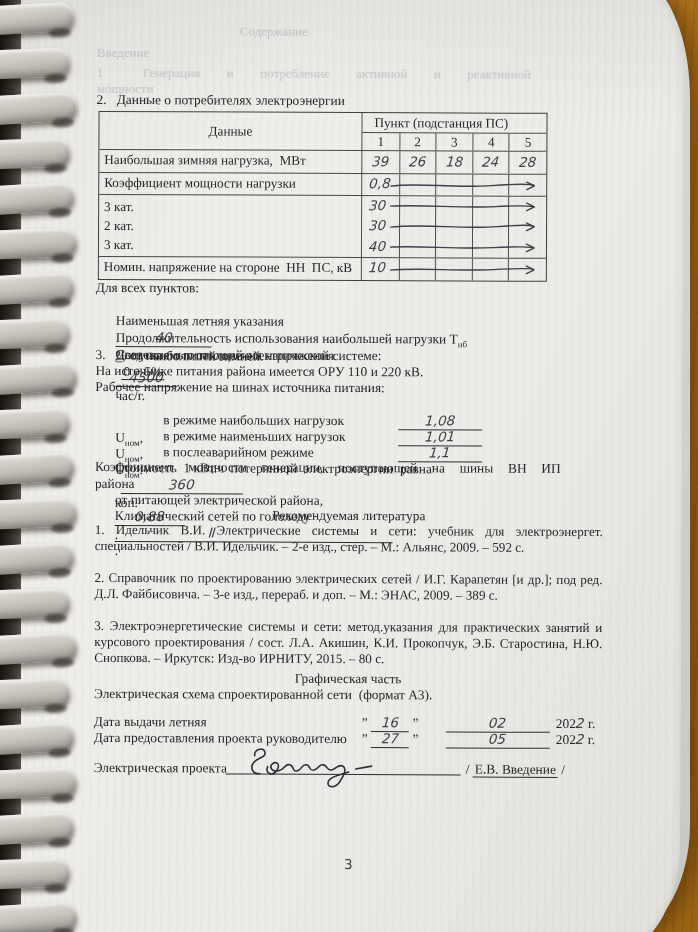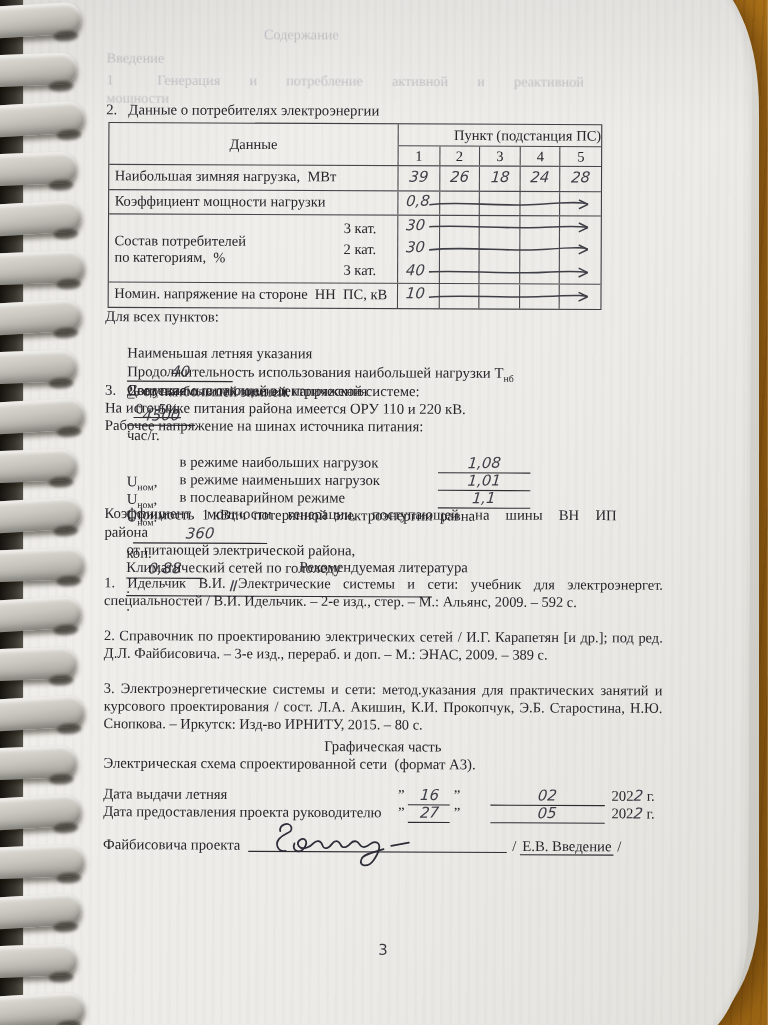--- a/index.html
+++ b/index.html
@@ -62,21 +62,21 @@
       font:13.2px/15px "Liberation Serif",serif;color:#26262b;}
   .trow{display:flex;border-top:1px solid #47474b;}
   .thead{display:flex;}
   .lblcell{width:263px;border-right:1px solid #47474b;padding:2px 5px;box-sizing:border-box;
       white-space:pre-wrap;}
   .valcell{flex:1;position:relative;}
   .vlines{background-image:linear-gradient(#4a4a4e,#4a4a4e),linear-gradient(#4a4a4e,#4a4a4e),
       linear-gradient(#4a4a4e,#4a4a4e),linear-gradient(#4a4a4e,#4a4a4e);
       background-size:1px 100%;background-repeat:no-repeat;
       background-position:20% 0,40% 0,60% 0,80% 0;}
-  .grouphdr{text-align:right;border-bottom:1px solid #47474b;padding:2px 0;}
+  .grouphdr{text-align:left;border-bottom:1px solid #47474b;padding:2px 12px;}
   .numrow{display:flex;}
   .numrow div{flex:1;text-align:center;padding:1px 0;}
   .fivevals{display:flex;align-items:center;height:100%;}
   .fivevals span{flex:1;text-align:center;}
   .arrline{position:absolute;left:14%;right:2%;top:50%;height:12px;margin-top:-6px;}
   .subrow{position:relative;height:20px;}
   .catcol{display:flex;justify-content:space-between;align-items:stretch;}
   .cats{display:flex;flex-direction:column;justify-content:space-around;text-align:left;
       padding-right:14px;}
   
@@ -144,24 +144,20 @@
             <svg class="arr-svg" viewBox="0 0 150 12" preserveAspectRatio="none">
                 <path d="M2 7 C30 3,62 9,100 6 S140 5,142 6" stroke="#3f3f47" stroke-width="1.4" fill="none"></path>
                 <path d="M142 6 l-8 -4 M142 6 l-8 4" stroke="#3f3f47" stroke-width="1.4" fill="none"></path>
               </svg>
           </span>
         </div>
       </div>
 
       <div class="trow" style="height:61px;">
         <div class="lblcell catcol">
-          <div style="display:flex;flex-direction:column;justify-content:center;">
-            <div>Состав потребителей</div>
-            <div>по категориям,  %</div>
-          </div>
           <div class="cats">
             <div>3 кат.</div>
             <div>2 кат.</div>
             <div>3 кат.</div>
           </div>
         </div>
         <div class="valcell vlines" style="display:flex;flex-direction:column;justify-content:space-around;">
           <div class="subrow">
             <span class="hw" style="position:absolute;left:4%;top:3px;">30</span>
             <span class="arrline">
@@ -289,21 +285,21 @@
       </span>
       <span class="mong">
         <span class="blank" style="width:100px;"><span class="hw">05</span></span>
       </span>
       <span class="yearg">
         <span>202</span><span class="hw">2</span><span> г.</span>
       </span>
     </div>
 
     <div class="dl" style="top:760px;height:32px;">
-      <span class="lab">Файбисовича проекта</span>
+      <span class="lab">Электрическая проекта</span>
       <span class="sigline"></span>
       <span class="sig-svg">
         <svg width="150" height="48" viewBox="0 0 150 48">
           <path d="M16 30 C9 31 6 24 10 19 C15 13 23 14 21 8 C19 3 10 6 11 12 M24 23 C21 30 29 33 33 27 C37 21 33 17 29 20 C25 23 28 29 35 27 C42 25 41 20 46 21 C51 22 48 29 54 27 C59 25 58 20 63 21 C67 22 65 28 71 26 C76 24 75 20 80 21 C84 22 83 27 88 26 C93 25 94 20 99 22 C103 24 101 31 96 38 C91 45 82 44 85 37 C87 32 97 31 105 28 M112 25 L128 22" stroke="#2d2d3a" stroke-width="1.6" fill="none" stroke-linecap="round"></path>
         </svg>
       </span>
       <span style="position:absolute;left:372px;top:0;">
         <span>/ </span><span class="u">Е.В. Введение</span><span> /</span>
       </span>
     </div>

